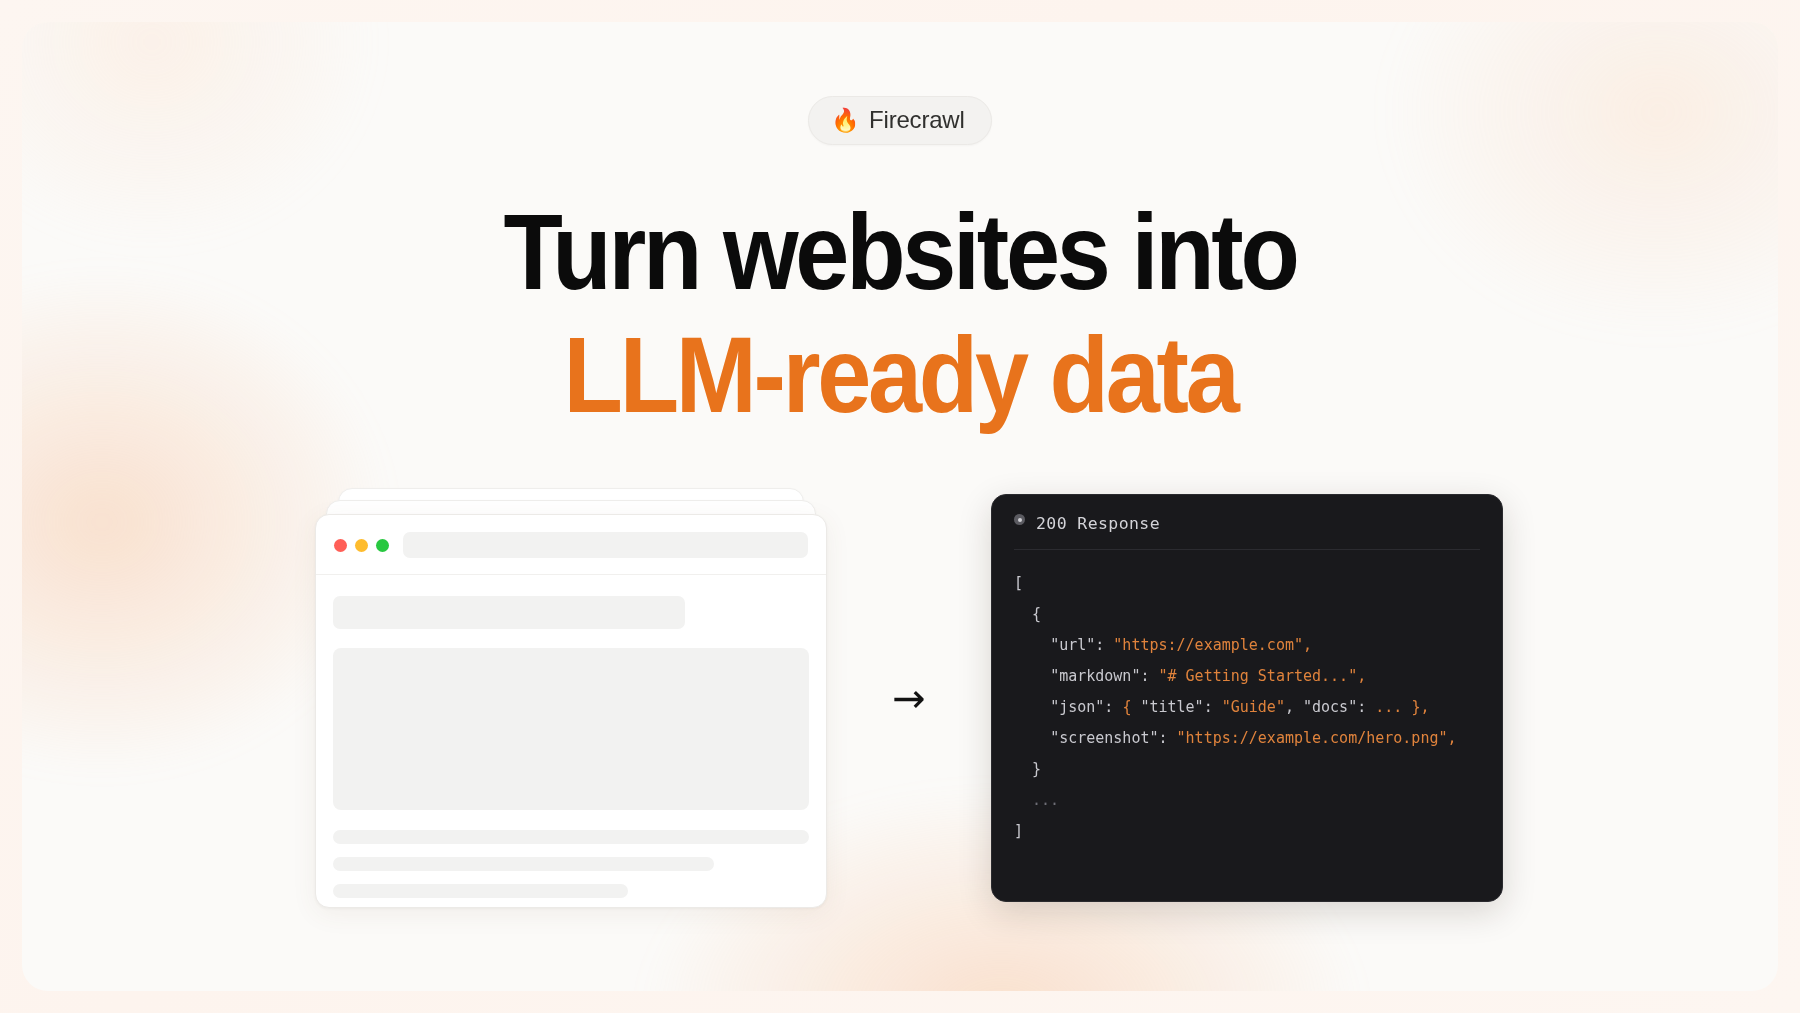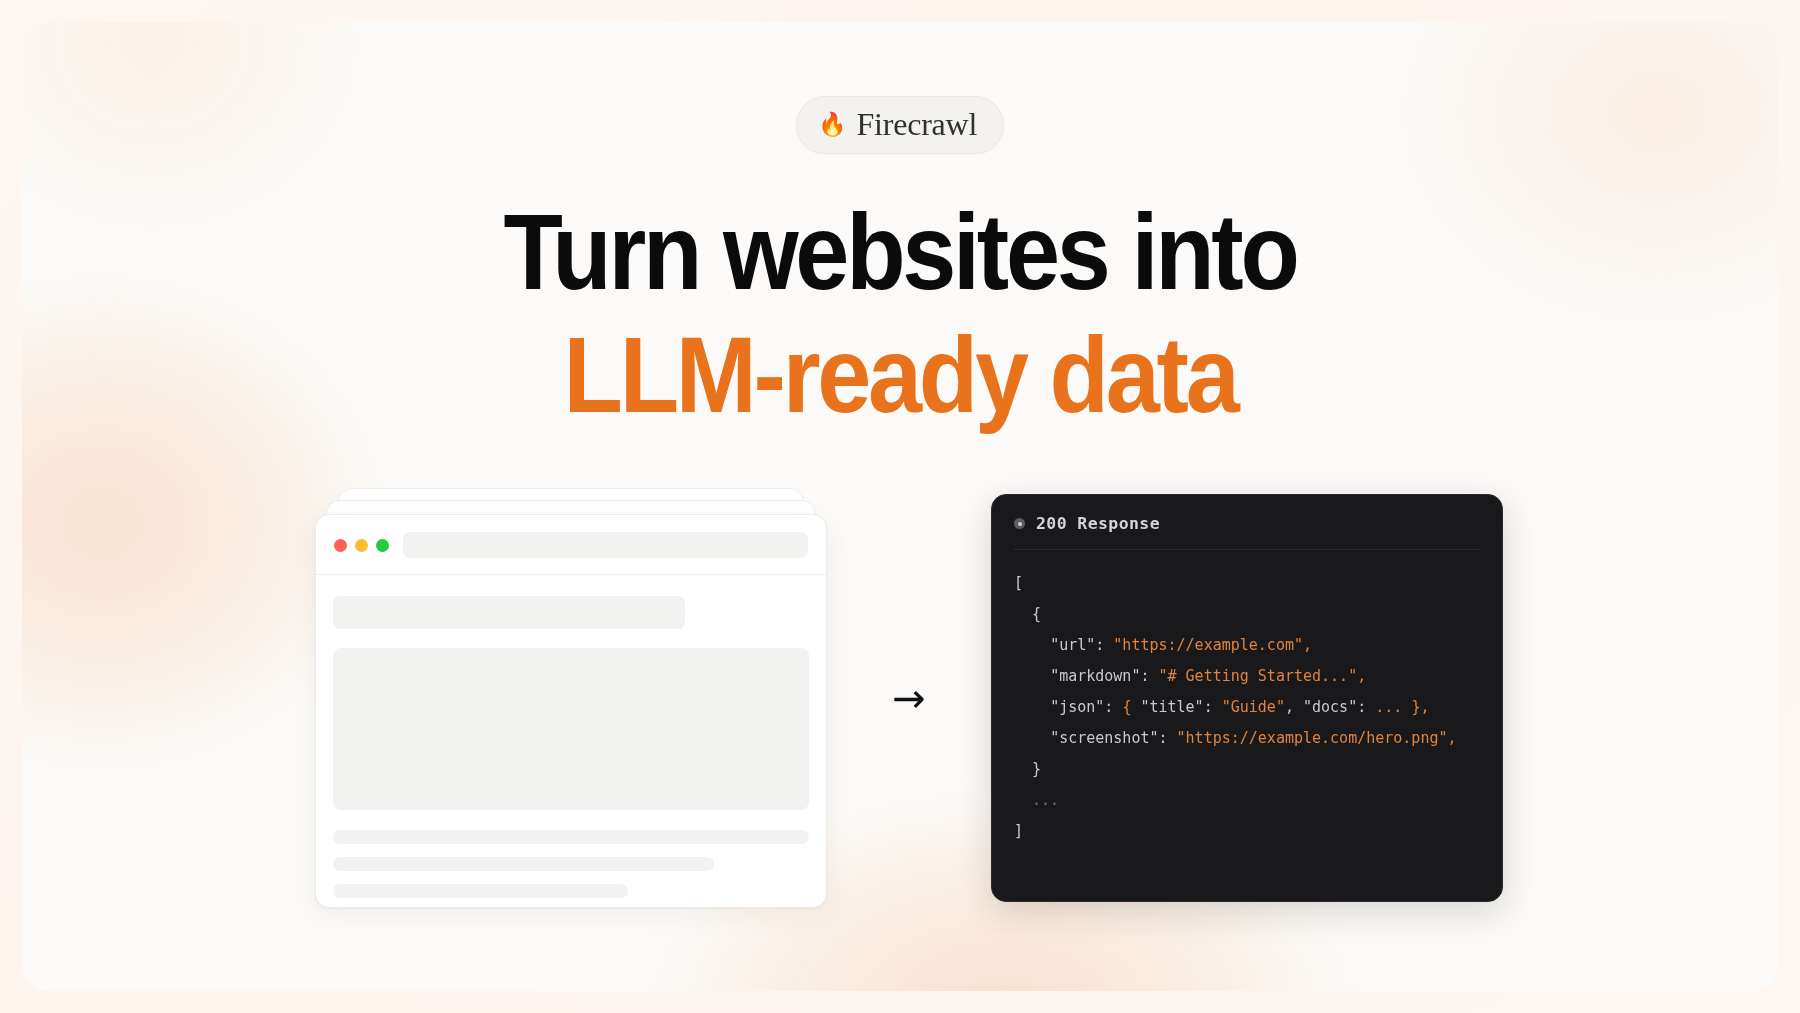--- a/index.html
+++ b/index.html
@@ -62,22 +62,22 @@
   #badge {
     display:inline-flex; align-items:center; gap:9px;
     background:#f3f2f0;
     border:1px solid #ebe9e6;
     border-radius:999px;
     padding:9px 26px 10px 22px;
     box-shadow:0 1px 2px rgba(0,0,0,0.03);
   }
   #badge .flame { font-size:23px; line-height:1; }
   #badge .label {
-    font-size:32px; color:#30302e; letter-spacing:-0.2px;
-    font-family:Liberation Serif, serif;
+    font-size:24px; color:#30302e; letter-spacing:-0.2px;
+    font-family:Liberation Sans, sans-serif;
   }
 
   
   #headline {
     position:absolute; top:168px; left:0; right:0;
     text-align:center;
     font-family:"Liberation Sans Narrow","Liberation Sans", sans-serif;
     font-weight:700;
     font-size:108px;
     line-height:1.14;
@@ -152,23 +152,22 @@
   
   #code-panel {
     width:512px; height:408px;
     background:#19191c;
     border:1px solid #2a2a2e;
     border-radius:15px;
     box-shadow:0 10px 34px rgba(40,25,10,0.16);
     overflow:hidden;
   }
   #code-header {
-    display:flex; align-items:center; gap:11px;
+    display:flex; align-items:flex-start; gap:11px;
     padding:19px 22px 16px 22px;
-    font-weight:bold;
   }
   #status-dot {
     width:11px; height:11px; border-radius:50%;
     background:#5b5b61;
     display:flex; align-items:center; justify-content:center;
   }
   #status-dot::after {
     content:""; width:4px; height:4px; border-radius:50%; background:#cfcfd4;
   }
   #status-text {

